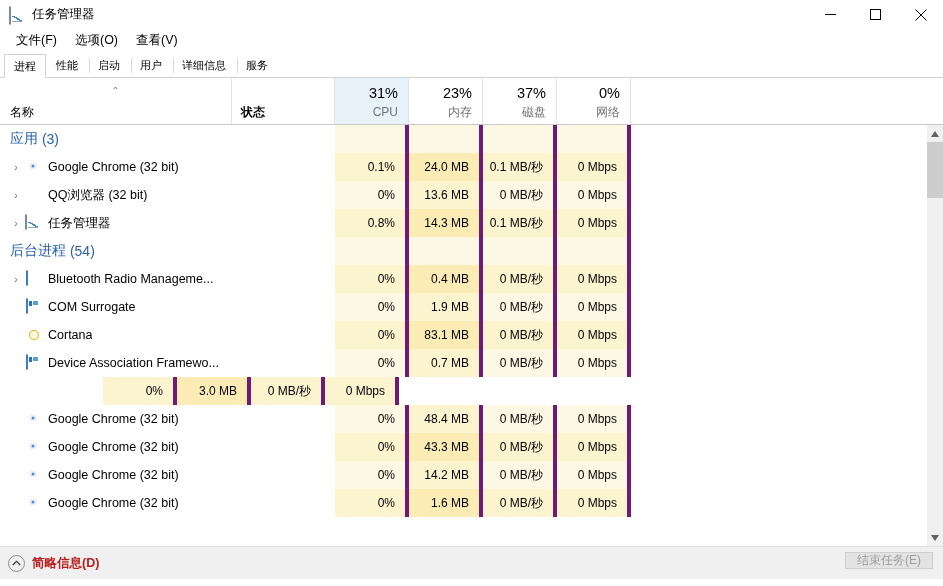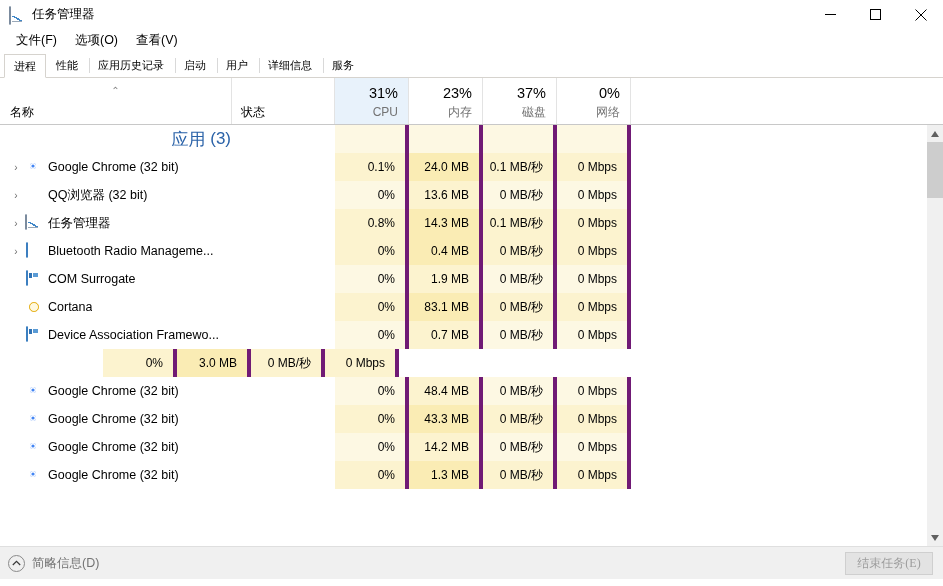--- a/index.html
+++ b/index.html
@@ -115,21 +115,21 @@
     position: relative;
   }
   .ch {
     position: relative;
     display: flex; flex-direction: column; justify-content: flex-end;
     padding-bottom: 6px;
     cursor: default;
     border-right: 1px solid #e3e3e3;
   }
   .ch.name     { width: 232px; padding-left: 10px; }
-  .ch.status   { width: 103px; padding-left: 9px; }
+  .ch.status   { width: 103px; padding-left: 9px; font-weight: bold; }
   .ch.cpu      { width: 74px;  align-items: flex-end; padding-right: 10px; background: #e8f2fb; }
   .ch.mem      { width: 74px;  align-items: flex-end; padding-right: 10px; }
   .ch.disk     { width: 74px;  align-items: flex-end; padding-right: 10px; }
   .ch.net      { width: 74px;  align-items: flex-end; padding-right: 10px; }
   .ch.filler   { flex: 1; border-right: none; }
   .ch .pct {
     font-size: 14.5px; color: #000; line-height: 1;
     position: absolute; top: 8px; right: 10px;
   }
   .ch .lbl { font-size: 12px; color: #737373; line-height: 1; }
@@ -155,23 +155,22 @@
   }
   .row {
     height: 28px;
     display: flex;
     align-items: center;
     position: relative;
     cursor: default;
   }
   .row.group { height: 28px; }
   .row.group .namecell {
-    font-size: 17px;
+    font-size: 14px;
     color: #2a62a8;
-    justify-content: flex-end;
   }
   .row.group .namecell .cnt { color: #2a62a8; }
 
   .cell {
     height: 28px;
     display: flex; align-items: center;
     font-size: 12.5px; color: #000;
     border-right: 1px solid transparent;
   }
   .namecell {
@@ -329,30 +328,30 @@
     display: flex; align-items: center;
     cursor: default;
   }
   .fewer .circ {
     width: 17px; height: 17px; border-radius: 50%;
     border: 1px solid #8a8a8a;
     display: flex; align-items: center; justify-content: center;
     margin-right: 7px;
     color: #3a3a3a;
   }
-  .fewer .txt { font-size: 12.5px; color: #737373; }
+  .fewer .txt { font-size: 12.5px; color: #b91c1c; font-weight: bold; }
   .endtask {
     position: absolute; right: 10px; top: 5px;
-    width: 88px; height: 23px;
+    width: 88px; height: 17px;
     background: #e3e3e3;
     border: 1px solid #cfcfcf;
     color: #9d9d9d;
     font-size: 12px;
     display: flex; align-items: center; justify-content: center;
-    font-family: Liberation Serif, serif;
+    font-family: Liberation Sans, sans-serif;
     cursor: default;
   }
 </style>
 </head>
 <body>
 
 <div class="bg-strip">
   <span class="seg" style="left:8px">名称</span>
   <span class="seg" style="left:108px">情况</span>
   <span class="seg" style="left:208px">文件</span>
@@ -394,21 +393,20 @@
 
   <div class="menubar">
     <div class="menuitem">文件(F)</div>
     <div class="menuitem">选项(O)</div>
     <div class="menuitem">查看(V)</div>
   </div>
 
   <div class="tabstrip">
     <div class="tab active">进程</div>
     <div class="tab">性能</div>
-    <div class="tab">应用历史记录</div>
     <div class="tab">启动</div>
     <div class="tab">用户</div>
     <div class="tab">详细信息</div>
     <div class="tab">服务</div>
   </div>
 
   <div class="colheader">
     <div class="ch name">
       <span class="sortarrow">⌃</span>
       <span class="lbl">名称</span>
@@ -478,20 +476,29 @@
             <span class="rowicon"><span class="ic-taskmgr"></span></span>
             <span class="rowlabel">任务管理器</span>
           </div>
           <div class="cell statuscell"></div>
           <div class="cell numcell tint-col t1">0.8%</div>
           <div class="cell numcell tint-col t2">14.3 MB</div>
           <div class="cell numcell tint-col t1">0.1 MB/秒</div>
           <div class="cell numcell tint-col t1">0 Mbps</div>
           <div class="cell fillcell"></div>
         </div>
+        <div class="row group">
+          <div class="cell namecell"><span>后台进程</span>&nbsp;<span class="cnt">(54)</span></div>
+          <div class="cell statuscell"></div>
+          <div class="cell numcell t0 tint-col"></div>
+          <div class="cell numcell t0 tint-col"></div>
+          <div class="cell numcell t0 tint-col"></div>
+          <div class="cell numcell t0 tint-col"></div>
+          <div class="cell fillcell"></div>
+        </div>
         <div class="row">
           <div class="cell namecell">
             <span class="expander">›</span>
             <span class="rowicon"><span class="ic-window"></span></span>
             <span class="rowlabel">Bluetooth Radio Manageme...</span>
           </div>
           <div class="cell statuscell"></div>
           <div class="cell numcell tint-col t1">0%</div>
           <div class="cell numcell tint-col t2">0.4 MB</div>
           <div class="cell numcell tint-col t1">0 MB/秒</div>
@@ -585,21 +592,21 @@
           <div class="cell fillcell"></div>
         </div>
         <div class="row">
           <div class="cell namecell">
             <span class="expander empty">›</span>
             <span class="rowicon"><span class="ic-chrome"></span></span>
             <span class="rowlabel">Google Chrome (32 bit)</span>
           </div>
           <div class="cell statuscell"></div>
           <div class="cell numcell tint-col t1">0%</div>
-          <div class="cell numcell tint-col t2">1.3 MB</div>
+          <div class="cell numcell tint-col t2">1.6 MB</div>
           <div class="cell numcell tint-col t1">0 MB/秒</div>
           <div class="cell numcell tint-col t1">0 Mbps</div>
           <div class="cell fillcell"></div>
         </div>
       </div>
 
     <div class="scrollbar">
       <div class="sb-arrow">
         <svg width="8" height="6" viewBox="0 0 8 6">
             <polygon points="4,0 8,6 0,6" fill="#606060"></polygon>

